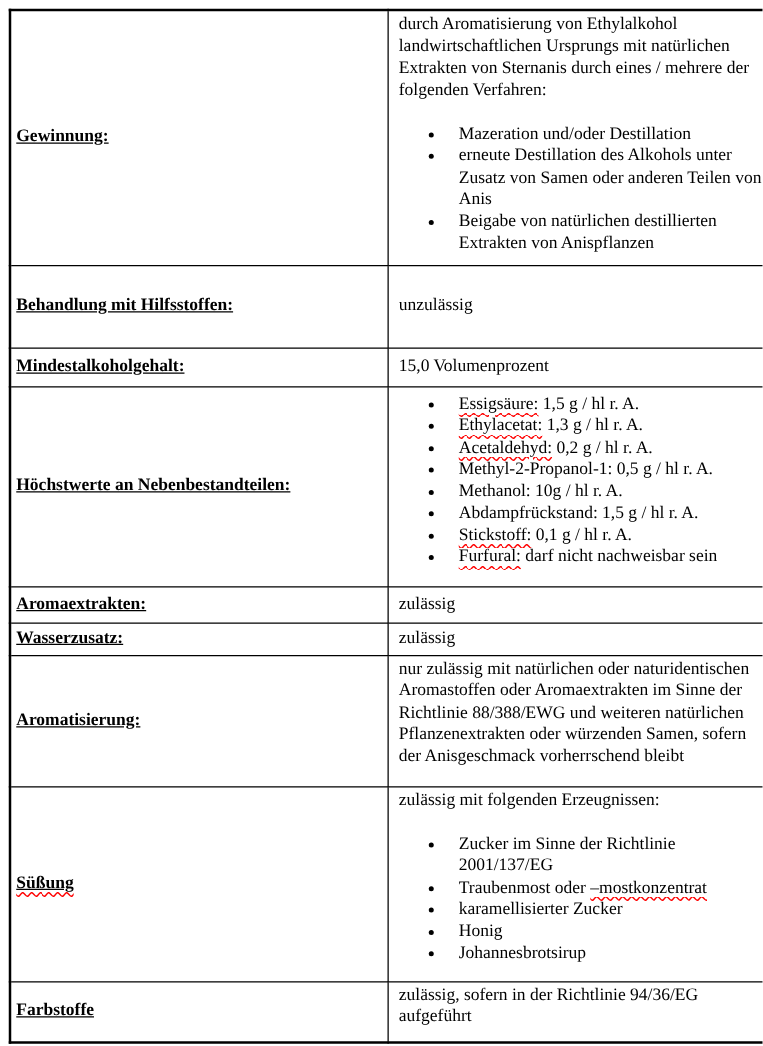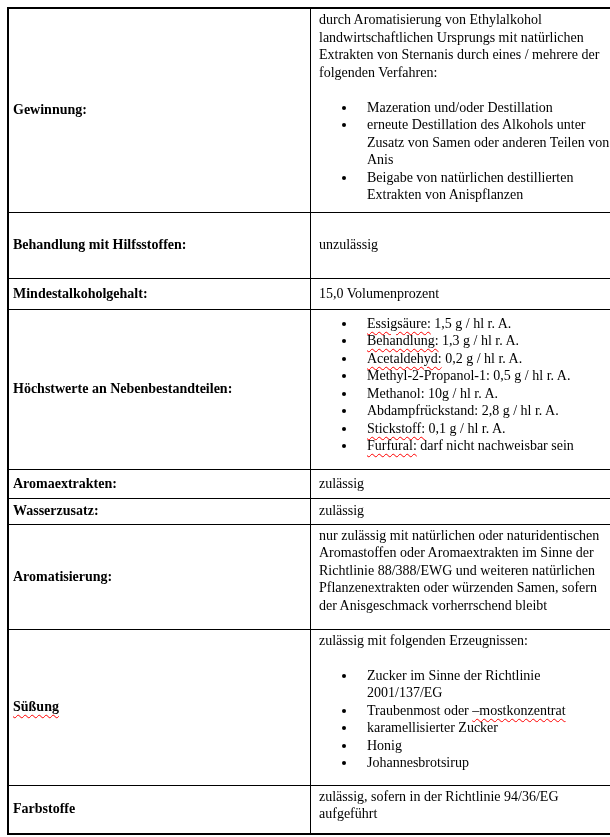--- a/index.html
+++ b/index.html
@@ -24,20 +24,21 @@
     overflow: hidden;
   }
   td.label-cell {
     width: 293px;
     vertical-align: middle;
     padding: 2px 4px 2px 4px;
     font-size: 14px;
     font-weight: bold;
   }
   .row-label {
+    text-decoration: underline;
     text-decoration-color: #000000;
   }
   td.value-cell {
     width: 295px;
     vertical-align: top;
     padding: 2px 5px 2px 8px;
     font-size: 14px;
     line-height: 17.5px;
   }
   td.value-cell.v-mid { vertical-align: middle; }
@@ -96,25 +97,25 @@
     </td>
   </tr>
 
   <tr style="height:160px;">
     <td class="label-cell">
       <span class="row-label">Höchstwerte an Nebenbestandteilen:</span>
     </td>
     <td class="value-cell" style="padding-top:5px;">
       <ul class="bullets no-gap">
         <li><span></span><span class="sq">Essigsäure:</span><span> 1,5 g / hl r. A.</span></li>
-        <li><span></span><span class="sq">Behandlung:</span><span> 1,3 g / hl r. A.</span></li>
+        <li><span></span><span class="sq">Ethylacetat:</span><span> 1,3 g / hl r. A.</span></li>
         <li><span></span><span class="sq">Acetaldehyd:</span><span> 0,2 g / hl r. A.</span></li>
         <li><span>Methyl-2-Propanol-1: 0,5 g / hl r. A.</span><span class="sq"></span><span></span></li>
         <li><span>Methanol: 10g / hl r. A.</span><span class="sq"></span><span></span></li>
-        <li><span>Abdampfrückstand: 2,8 g / hl r. A.</span><span class="sq"></span><span></span></li>
+        <li><span>Abdampfrückstand: 1,5 g / hl r. A.</span><span class="sq"></span><span></span></li>
         <li><span></span><span class="sq">Stickstoff:</span><span> 0,1 g / hl r. A.</span></li>
         <li><span></span><span class="sq">Furfural:</span><span> darf nicht nachweisbar sein</span></li>
       </ul>
     </td>
   </tr>
 
   <tr style="height:29px;">
     <td class="label-cell">
       <span class="row-label">Aromaextrakten:</span>
     </td>

